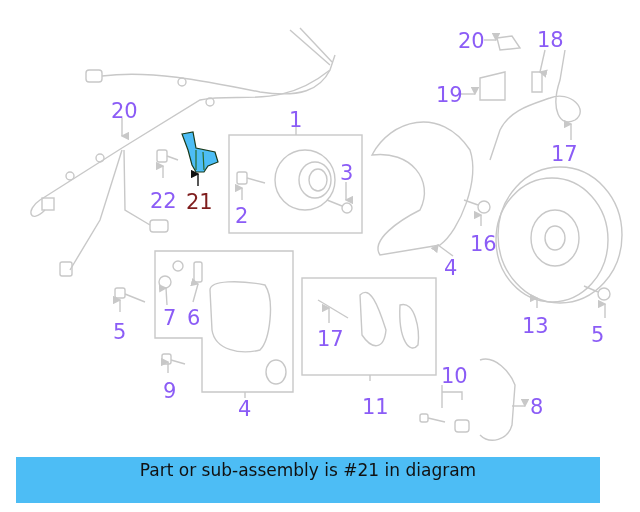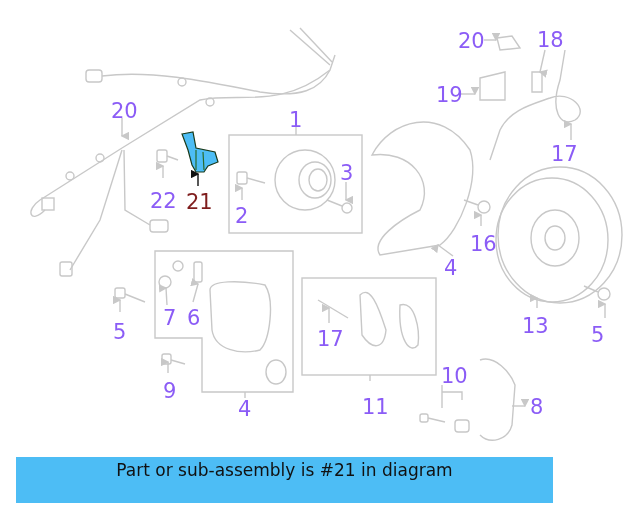--- a/index.html
+++ b/index.html
@@ -1,20 +1,20 @@
 <!DOCTYPE html>
 <html><head>
 <meta charset="utf-8">
 <style>
   html,body{margin:0;padding:0;background:#fff;}
   body{width:640px;height:512px;position:relative;overflow:hidden;font-family:"DejaVu Sans",sans-serif;}
   #diagram{position:absolute;left:0;top:0;width:640px;height:512px;}
   .lbl{position:absolute;font-size:21px;color:#8b5cf6;line-height:1;font-family:"DejaVu Sans",sans-serif;}
   .lbl.active{color:#7f1d1d;}
-  #banner{position:absolute;left:16px;top:457px;width:537px;height:46px;background:#4dbdf5;text-align:center;color:#111;font-size:17px;line-height:21px;padding-top:3px;box-sizing:border-box;}
+  #banner{position:absolute;left:16px;top:457px;width:584px;height:46px;background:#4dbdf5;text-align:center;color:#111;font-size:17px;line-height:21px;padding-top:3px;box-sizing:border-box;}
   #banner div{display:block;}
 </style>
 </head>
 <body>
 
 <div id="diagram">
   <svg width="640" height="512" viewBox="0 0 640 512">
     <defs>
       <marker id="ah" markerWidth="6" markerHeight="6" refX="3" refY="5" orient="auto">
         <path d="M0,0 L6,0 L3,6 z" fill="#c8c8c8"></path>

